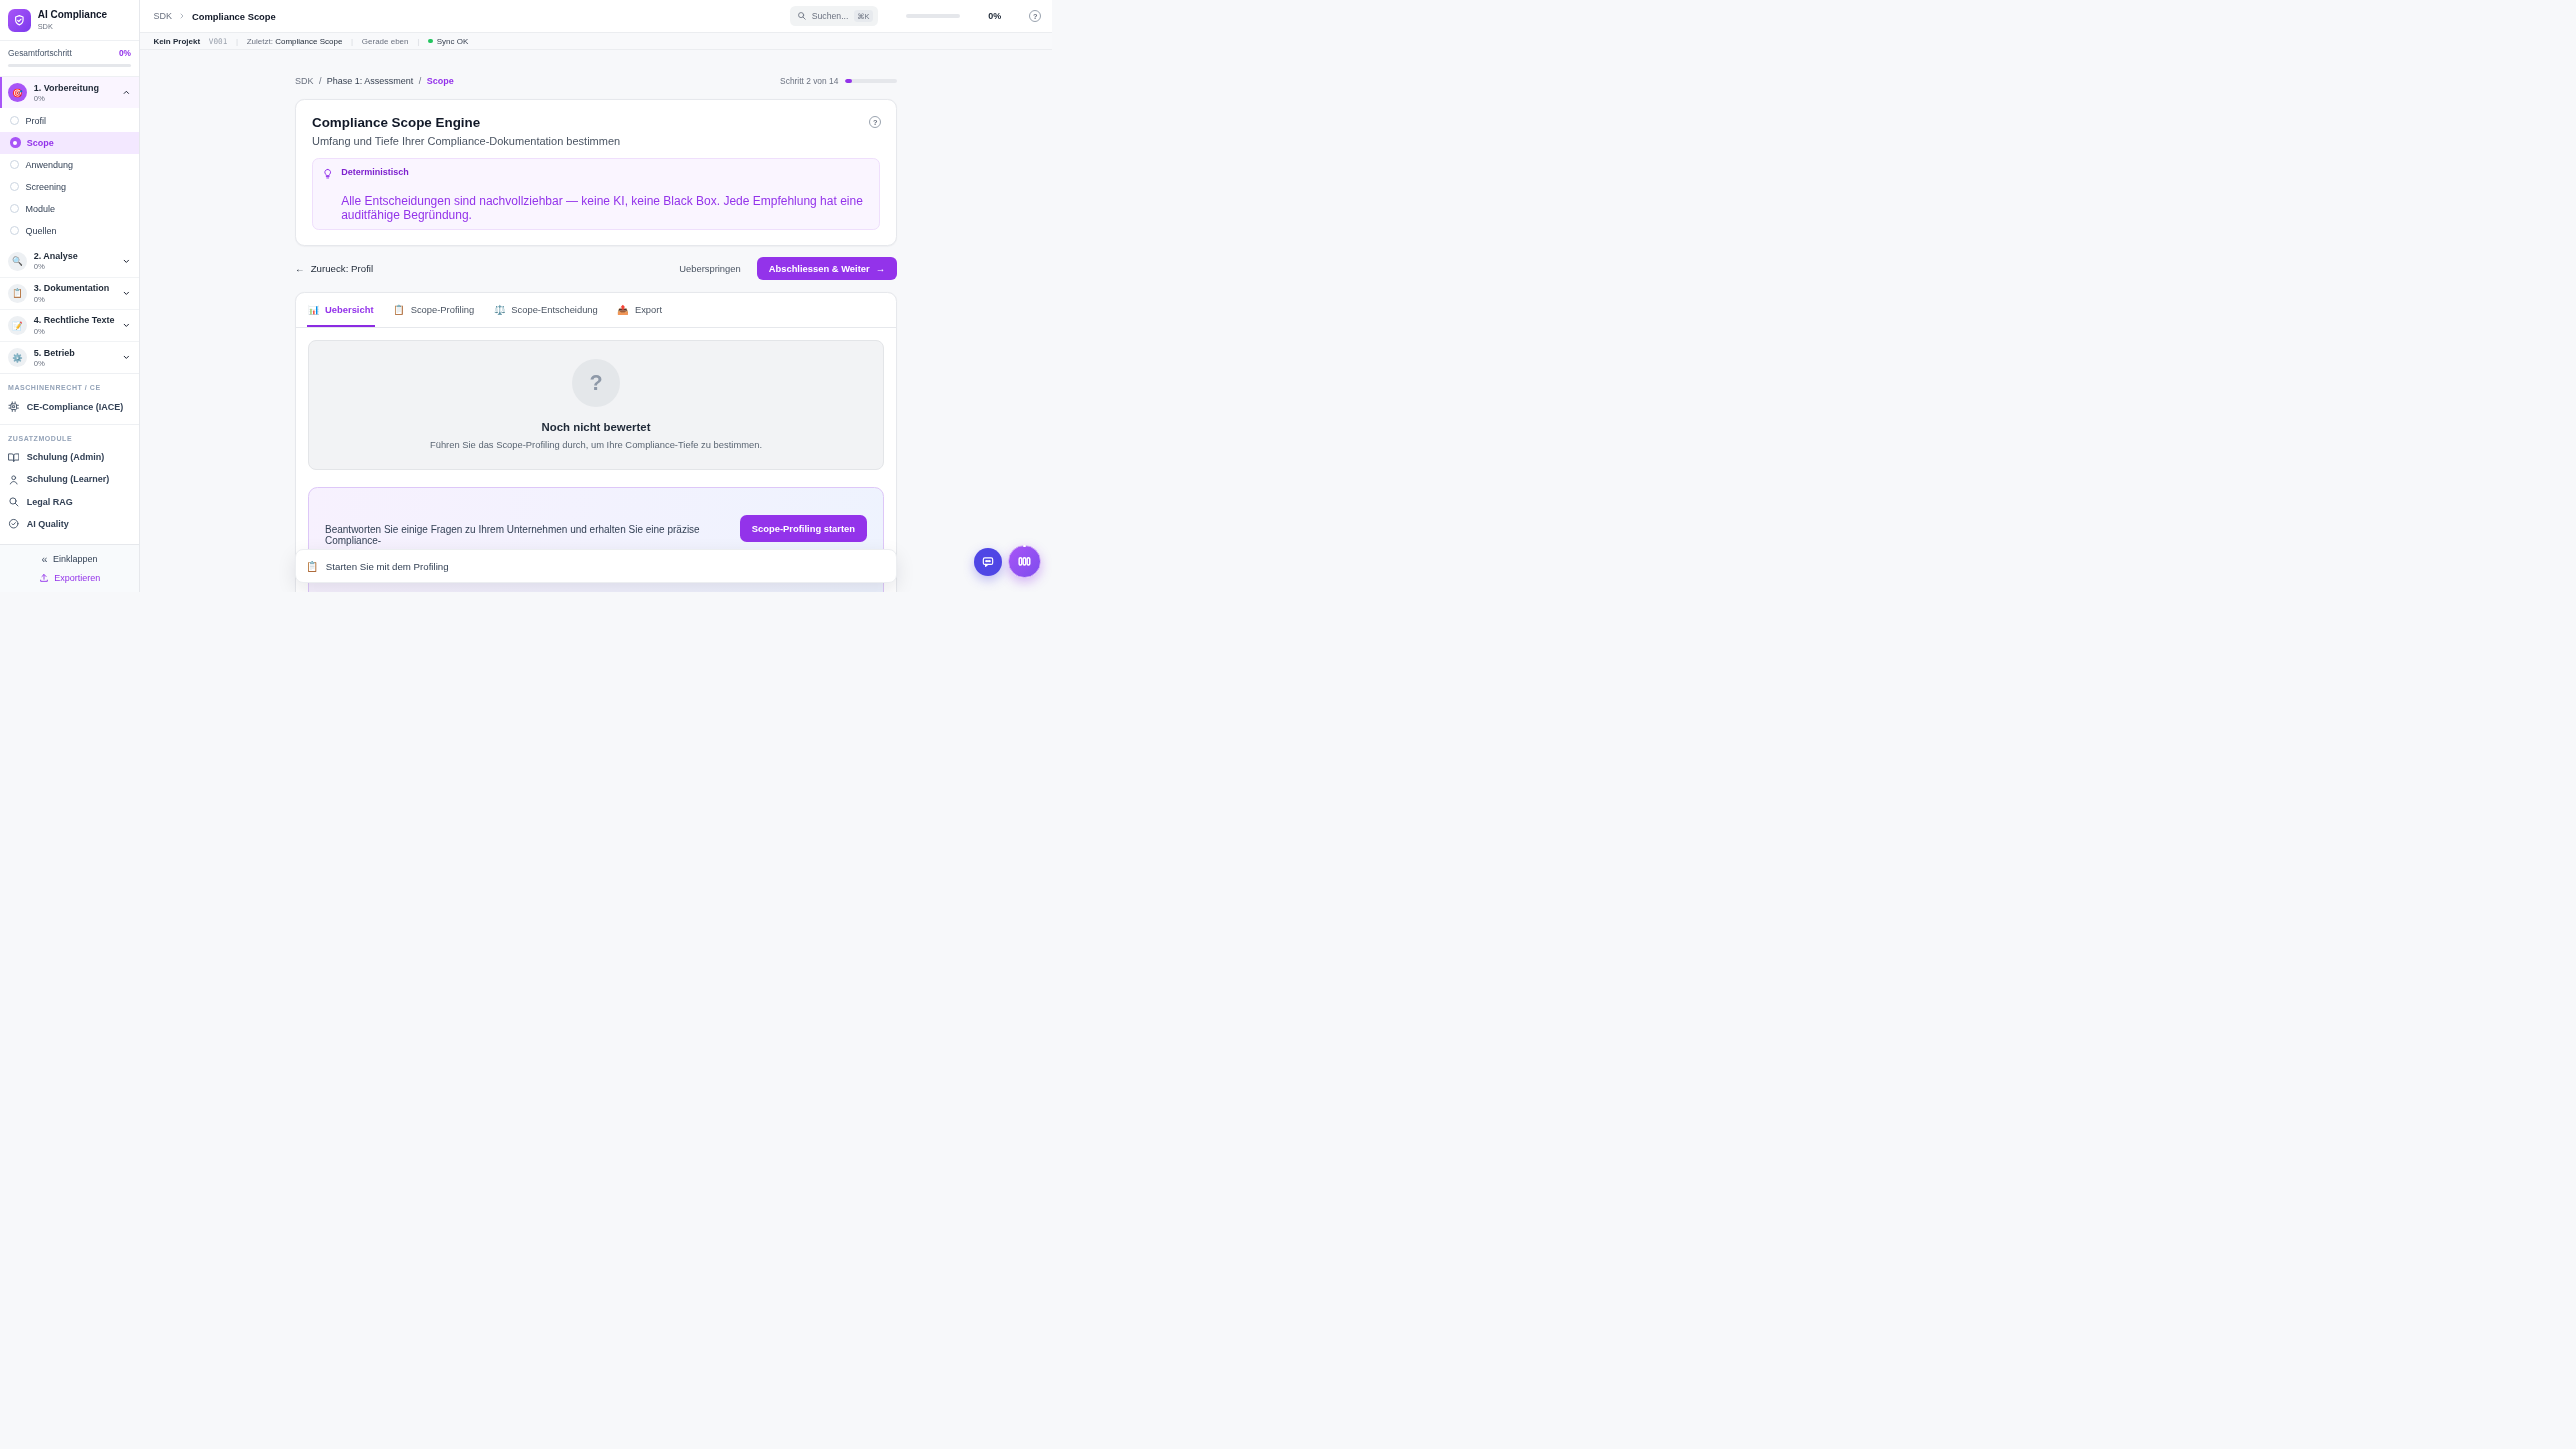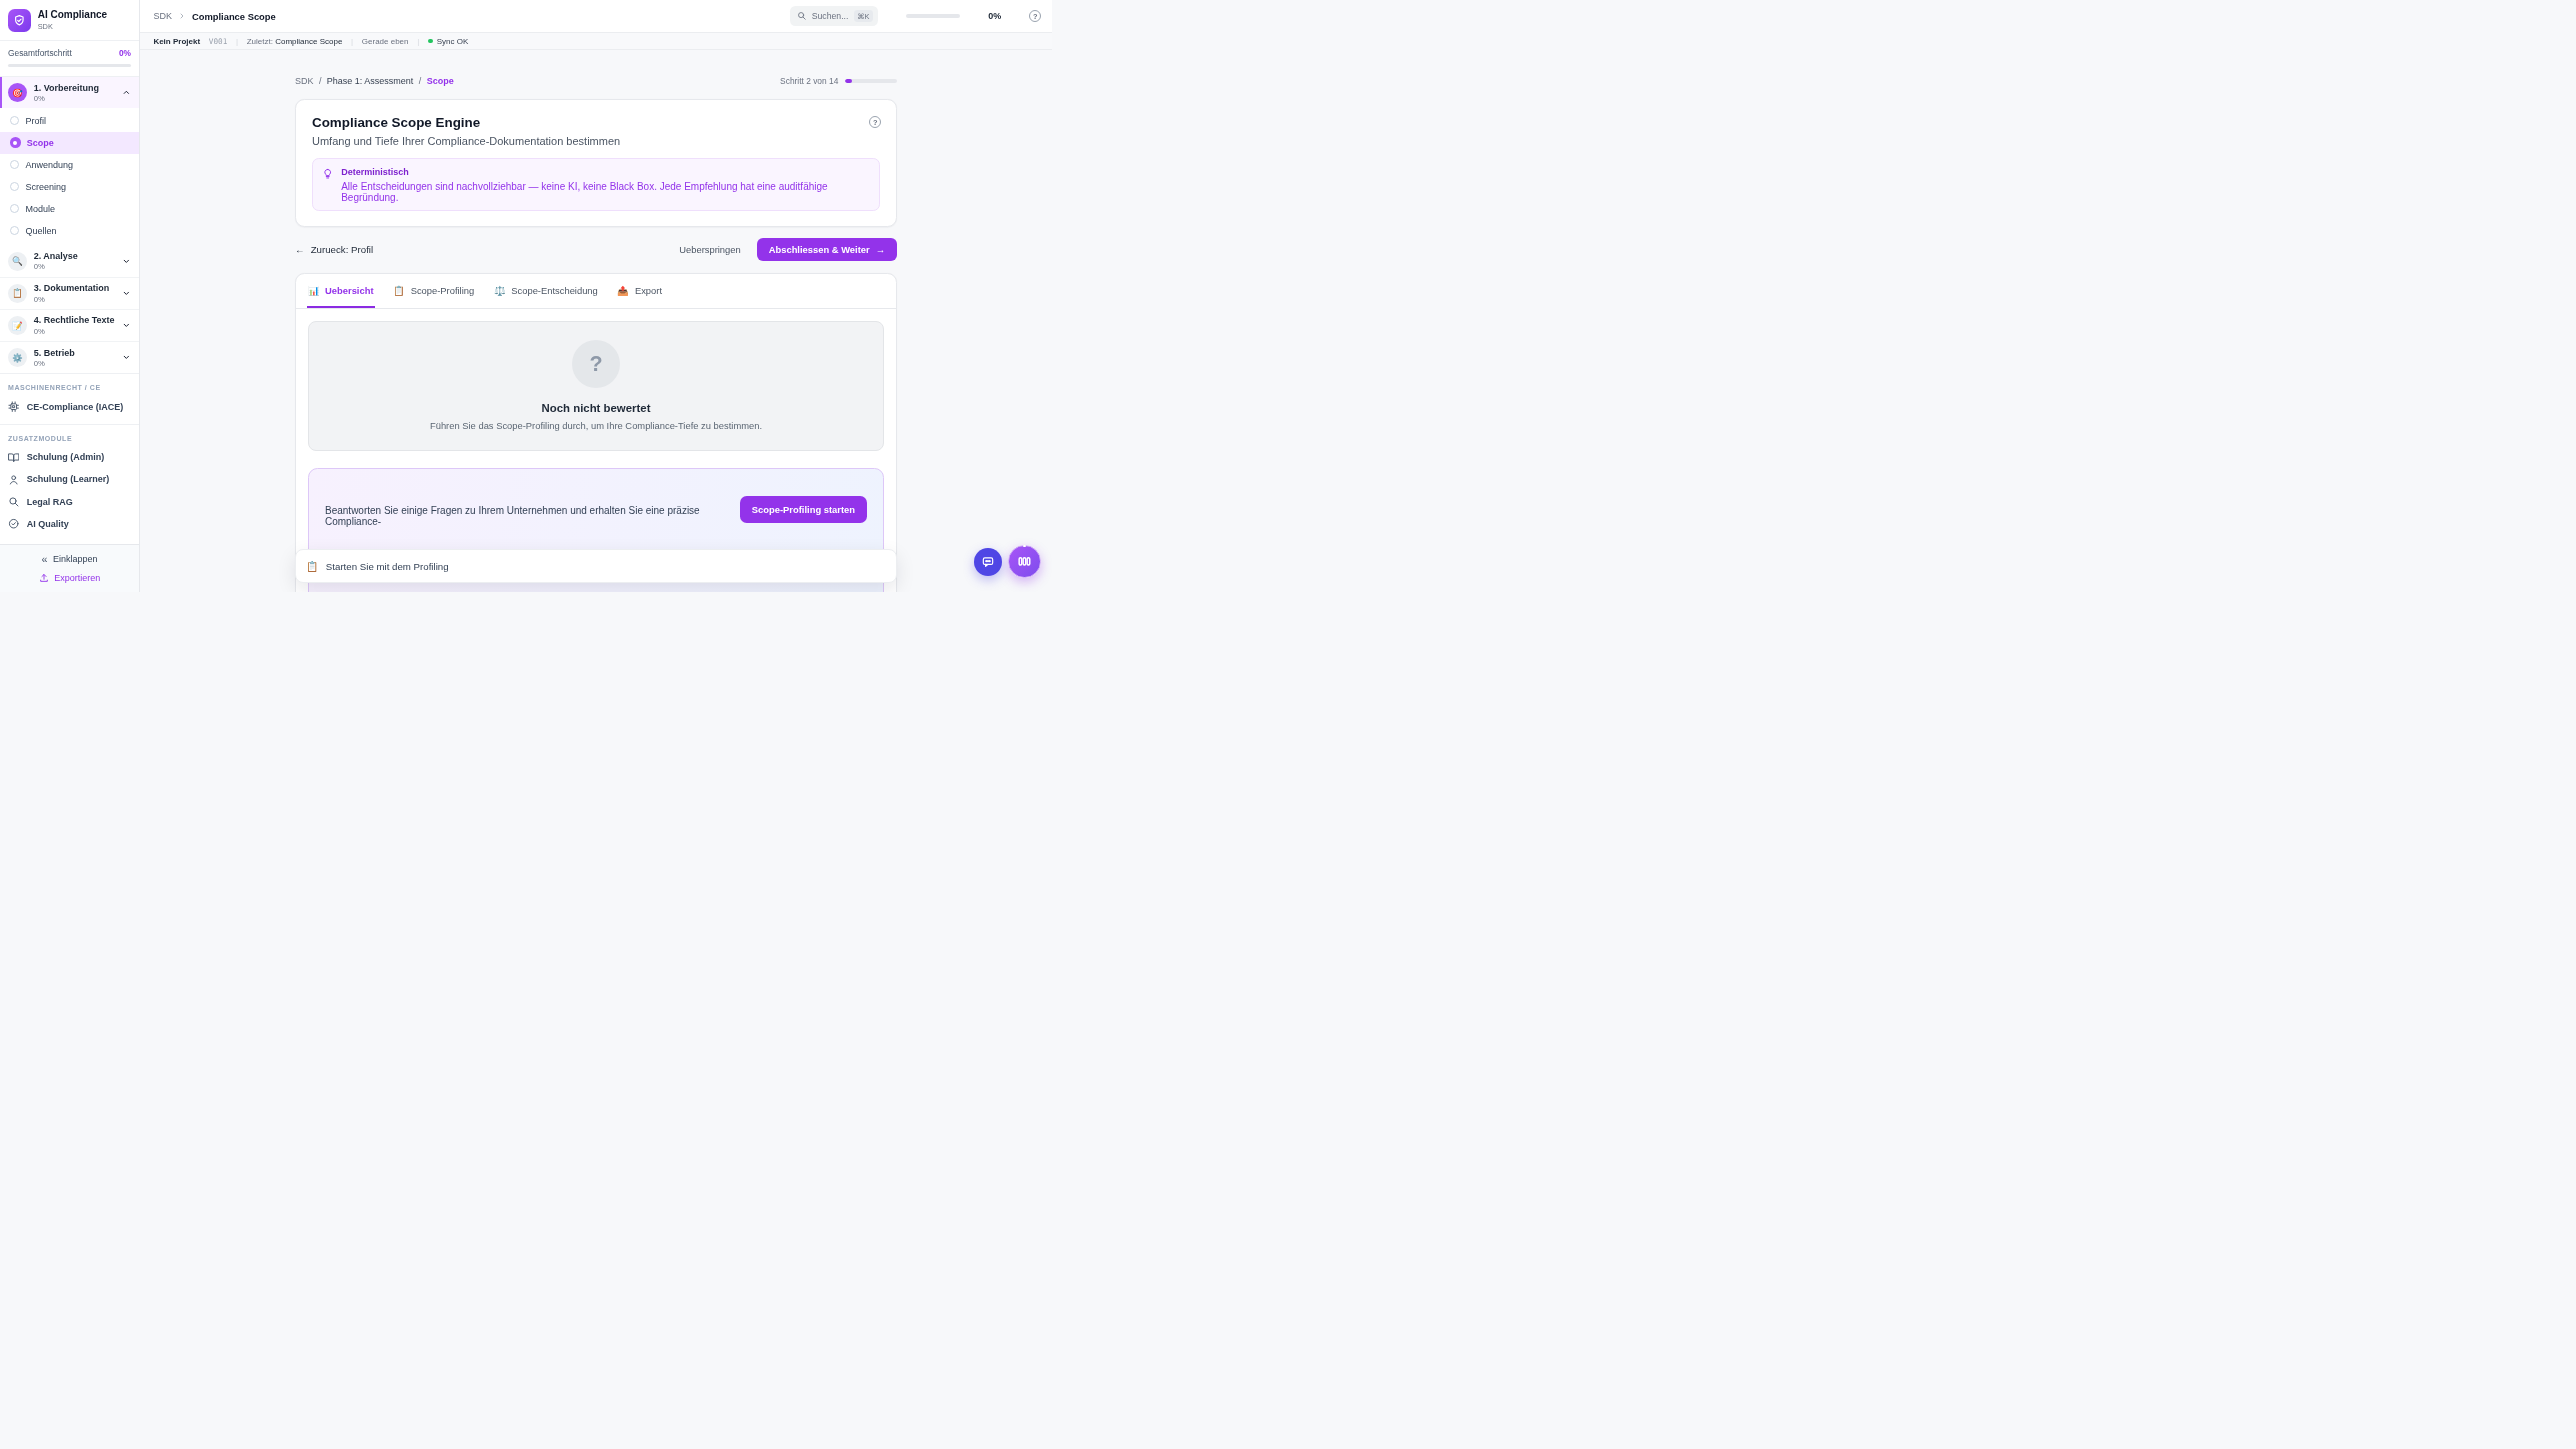--- a/index.html
+++ b/index.html
@@ -92,21 +92,21 @@
 
   .card { background:#fff; border:0.7px solid #e6e8ec; border-radius:9.4px; box-shadow:0 0.7px 1.3px rgba(16,24,40,.04); }
   .engine-card { padding:14.8px 16px; position:relative; }
   .engine-title { font-size:13.4px; font-weight:bold; color:#111827; }
   .engine-sub { font-size:11px; color:#4b5563; margin-top:4.7px; }
   .engine-help { position:absolute; right:14.8px; top:16px; }
   .infoboxes { margin-top:11.4px; display:flex; flex-direction:column; gap:24px; }
   .ibox { border-radius:6.7px; border:0.7px solid; padding:7.4px 9.4px; display:flex; gap:7.4px; }
   .ibox svg { flex:0 0 auto; margin-top:1.3px; }
   .ibox-title { font-size:9px; font-weight:bold; }
-  .ibox-text { font-size:10px; margin-top:4px; }
+  .ibox-text { font-size:12px; margin-top:17px; }
   .ibox.purple { background:#faf5ff; border-color:#efdffc; }
   .ibox.purple .ibox-title { color:#7e22ce; } .ibox.purple .ibox-text { color:#9333ea; }
   .ibox.blue { background:#eff6ff; border-color:#cee1fc; }
   .ibox.blue .ibox-title { color:#1d4ed8; } .ibox.blue .ibox-text { color:#2563eb; }
   .ibox.yellow { background:#fefce8; border-color:#f5e19b; }
   .ibox.yellow .ibox-title { color:#92400e; } .ibox.yellow .ibox-text { color:#a16207; }
 
   .nav-row { display:flex; align-items:center; margin-top:10.7px; }
   .back-link { display:flex; align-items:center; gap:6px; font-size:9.7px; color:#1f2937; cursor:pointer; font-weight:500;}
   .nav-right { margin-left:auto; display:flex; align-items:center; gap:16px; }

